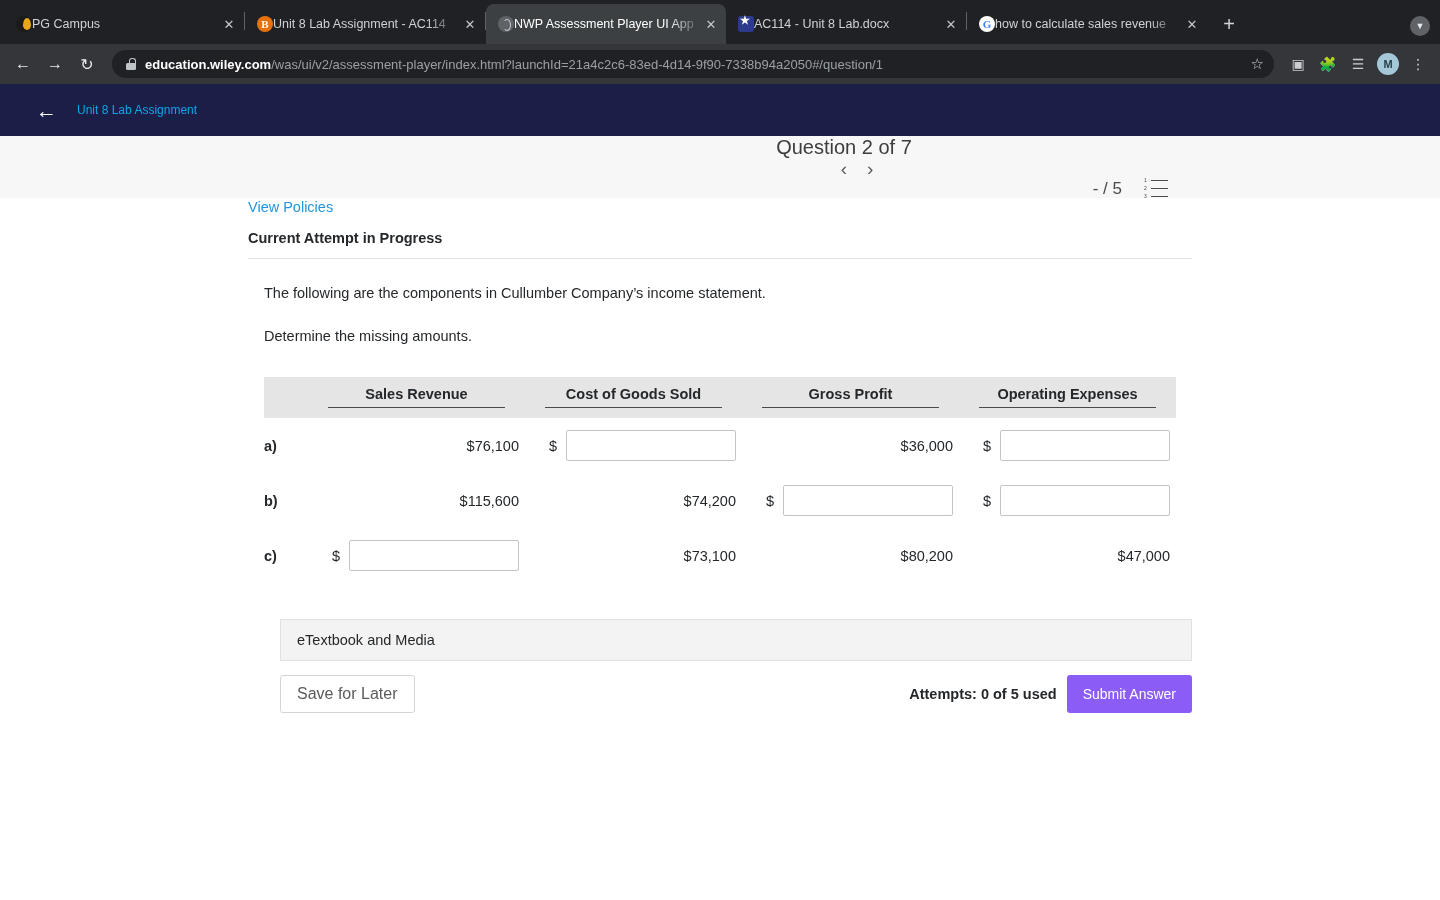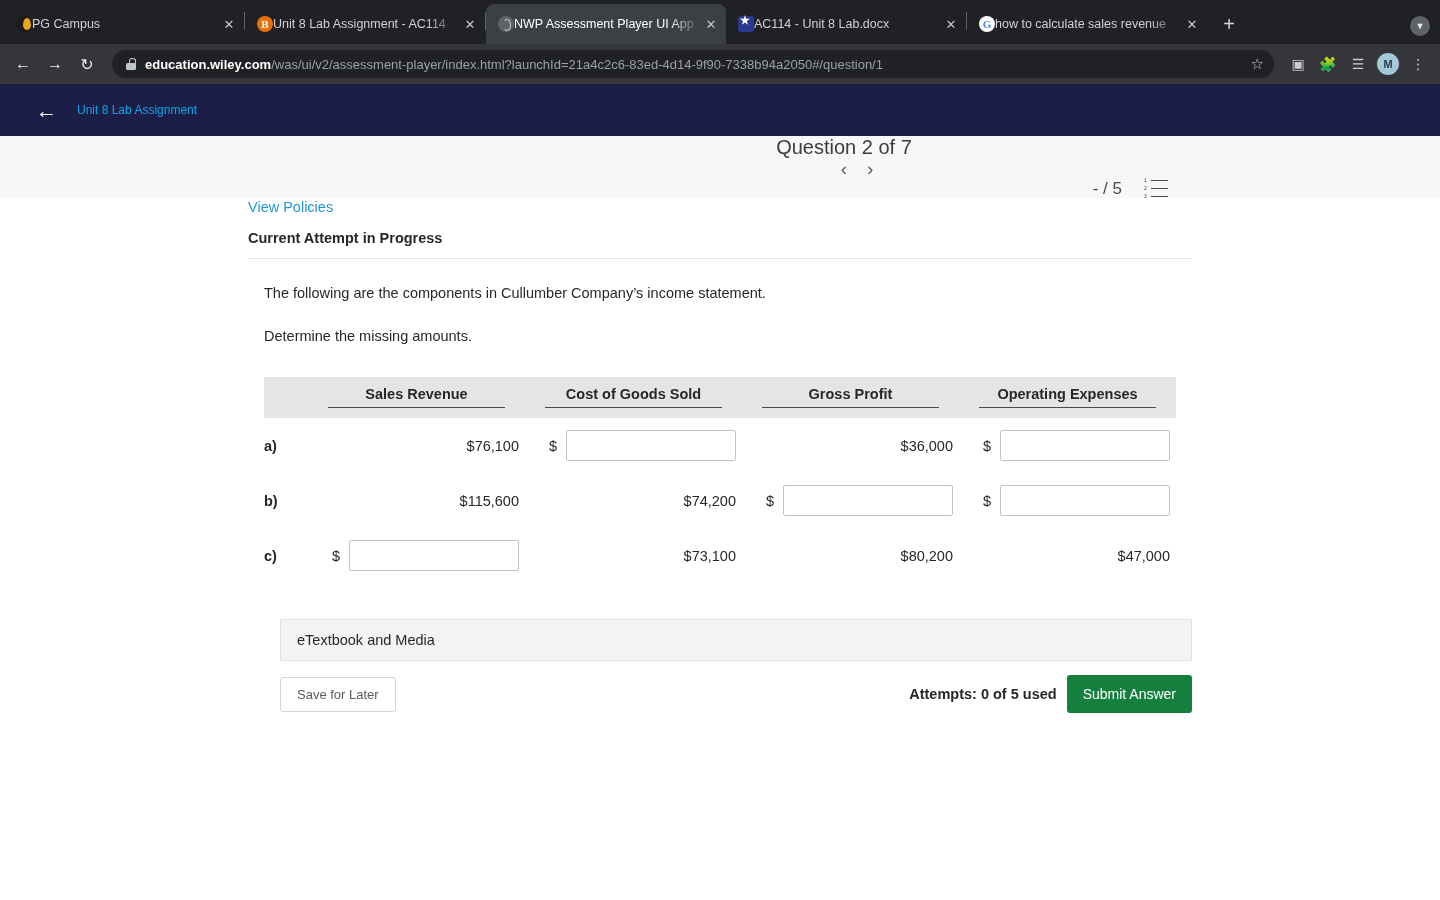--- a/index.html
+++ b/index.html
@@ -245,31 +245,31 @@
     font-size: 14.5px; color: #25282b;
   }
 
   
   .footer {
     margin: 14px 16px 0 16px; width: 912px;
     display: flex; align-items: center;
   }
   .save-later {
     background: #ffffff; border: 1px solid #d5d5d5; border-radius: 3px;
-    padding: 9px 16px; font-size: 13px; color: #5b5b5b;
+    padding: 9px 16px; font-size: 16px; color: #5b5b5b;
     font-family: "Liberation Sans", sans-serif;
   }
   .footer-right {
     margin-left: auto; display: flex; align-items: center; gap: 10px;
   }
   .attempts {
     font-size: 14.5px; font-weight: bold; color: #25282b;
   }
   .submit {
-    background: #15803d; border: none; border-radius: 3px;
+    background: #8b5cf6; border: none; border-radius: 3px;
     color: #ffffff; font-size: 14px; padding: 11px 16px;
     font-family: "Liberation Sans", sans-serif;
   }
 </style>
 </head>
 <body>
 
 <div class="browser">
 
   <div class="tabstrip">

